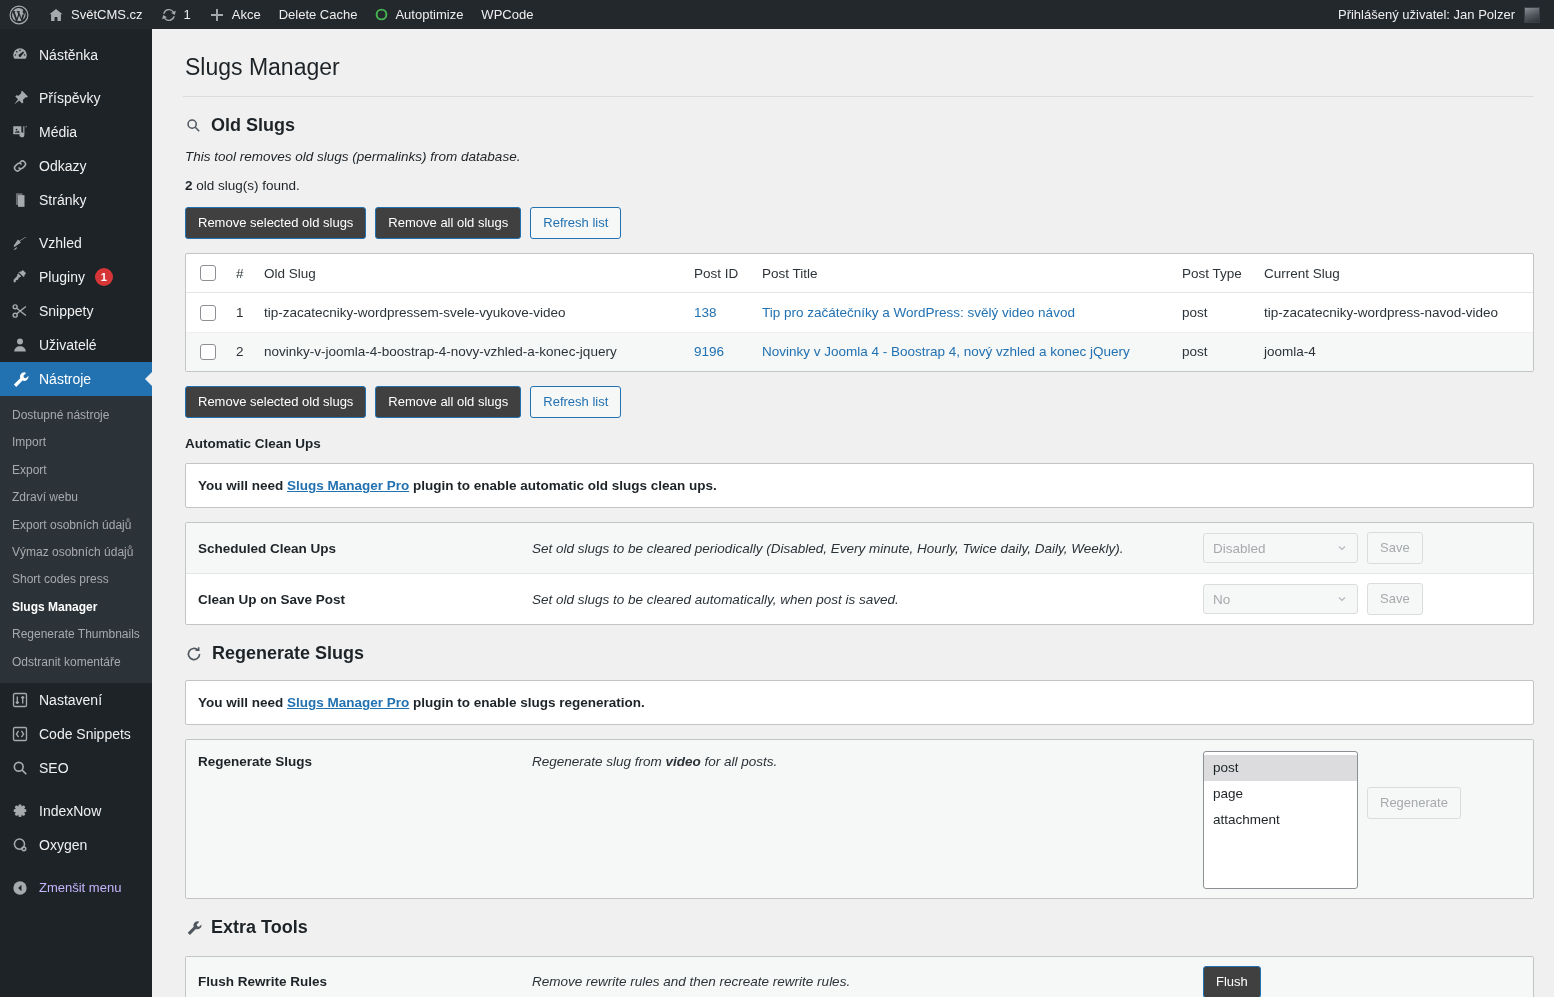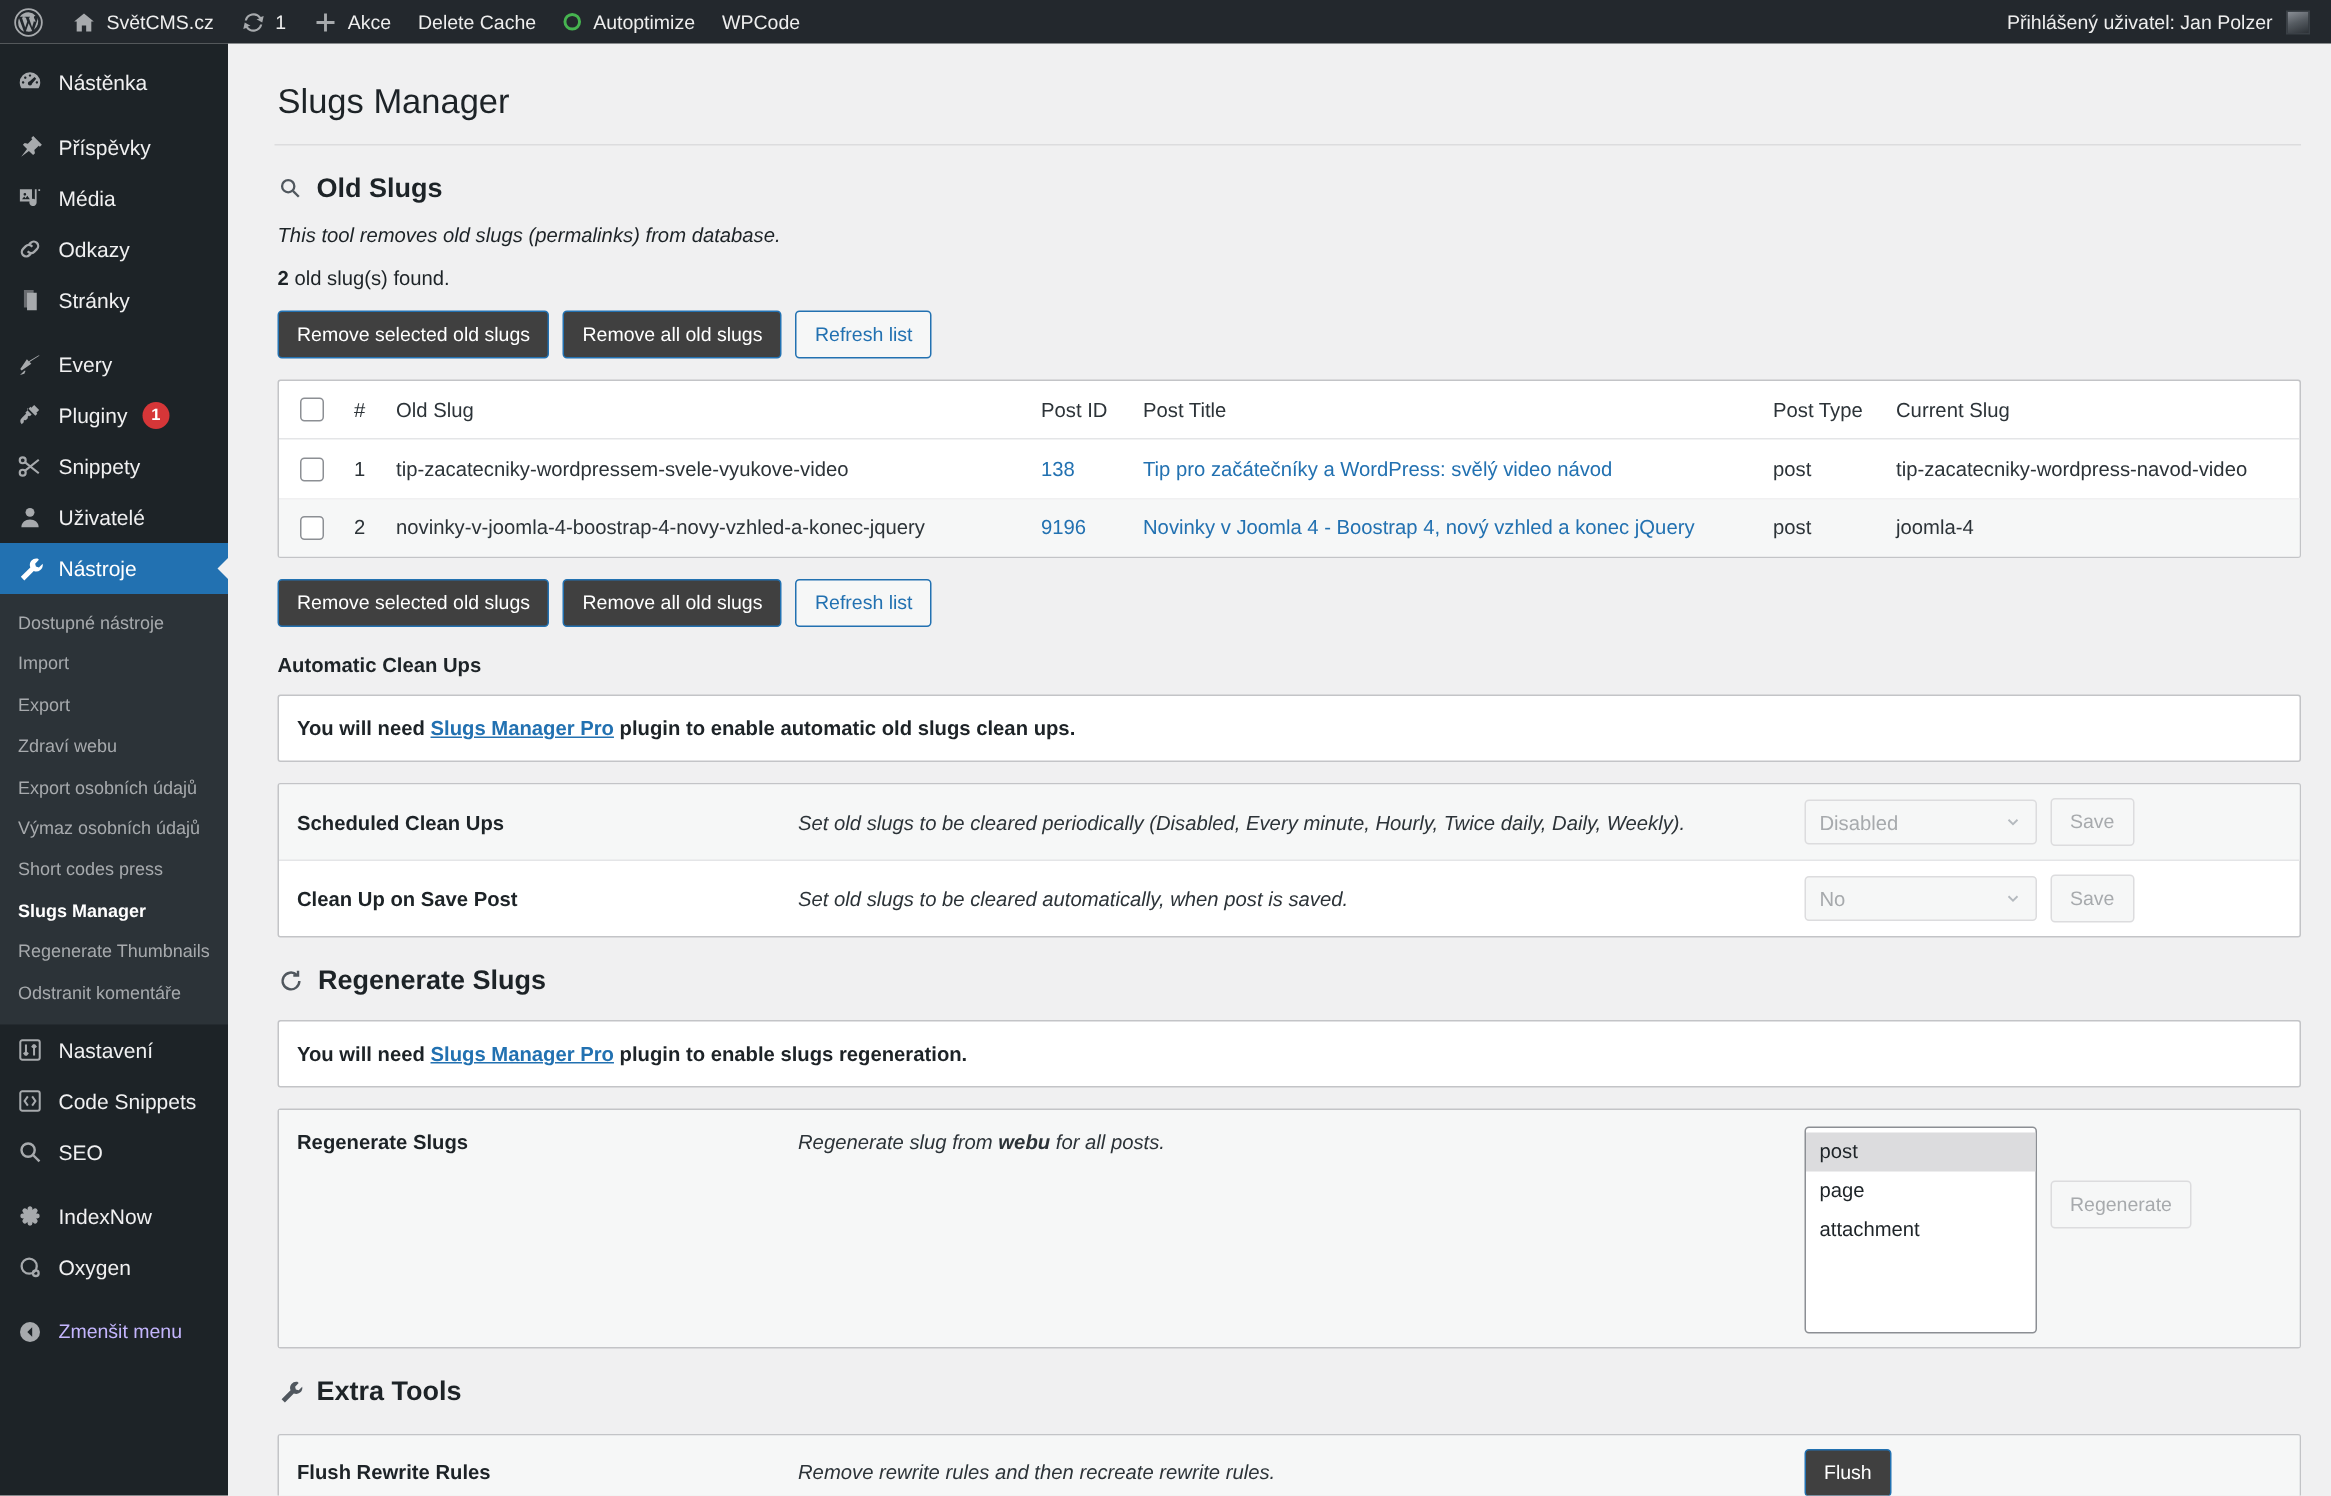--- a/index.html
+++ b/index.html
@@ -336,21 +336,21 @@
 
   <div class="menu-gap"></div>
 
   <div class="menu-top">
     <span>
       <svg class="ico" width="18" height="18" viewBox="0 0 20 20" fill="#a7aaad">
         <path d="M17.2 3.4 9.6 8.1l-1.9-1.9-4.9 7.2 1 1 7.2-4.9-1.9-1.9 7.1-4.2z"></path>
         <path d="M5.8 14.6 2.6 17.8l3.2-.9.9-2.3z"></path>
       </svg>
     </span>
-    <span class="mlabel">Every</span>
+    <span class="mlabel">Vzhled</span>
   </div>
 
   <div class="menu-top">
     <span>
       <svg class="ico" width="18" height="18" viewBox="0 0 20 20" fill="#a7aaad">
         <path d="M13.1 2.2 11 4.3l-.7-.7-1.4 1.4 5.1 5.1 1.4-1.4-.7-.7 2.1-2.1-3.7-3.7zM7.9 6.5 6.5 7.9l.7.7-3.3 3.3a3.3 3.3 0 0 0 0 4.6l1.6-1.6a1 1 0 0 1 1.4-1.4l1.6-1.6a1 1 0 0 1 1.4-1.4l1.3-1.3-3.3-3.3.7-.7-.7-.7z"></path>
       </svg>
     </span>
     <span class="mlabel">Pluginy</span>
     <span class="badge">1</span>
@@ -596,21 +596,21 @@
   </h2>
 
   <div class="notice-box">
     <span>You will need </span><a>Slugs Manager Pro</a><span> plugin to enable slugs regeneration.</span>
   </div>
 
   <div class="panel">
     <div class="prow alt" style="align-items:flex-start">
       <div class="p-label">Regenerate Slugs</div>
       <div class="p-desc">
-        <span>Regenerate slug from </span><b>webu</b><span> for all posts.</span>
+        <span>Regenerate slug from </span><b>video</b><span> for all posts.</span>
       </div>
       <div class="p-ctl" style="align-items:flex-start; padding-top:11px">
         <div class="listbox">
           <div class="opt sel-opt">post</div>
           <div class="opt">page</div>
           <div class="opt">attachment</div>
           <div class="opt">&nbsp;</div>
           <div class="opt">&nbsp;</div>
         </div>
         <button class="btn btn-disabled" style="margin-top:36px">Regenerate</button>

